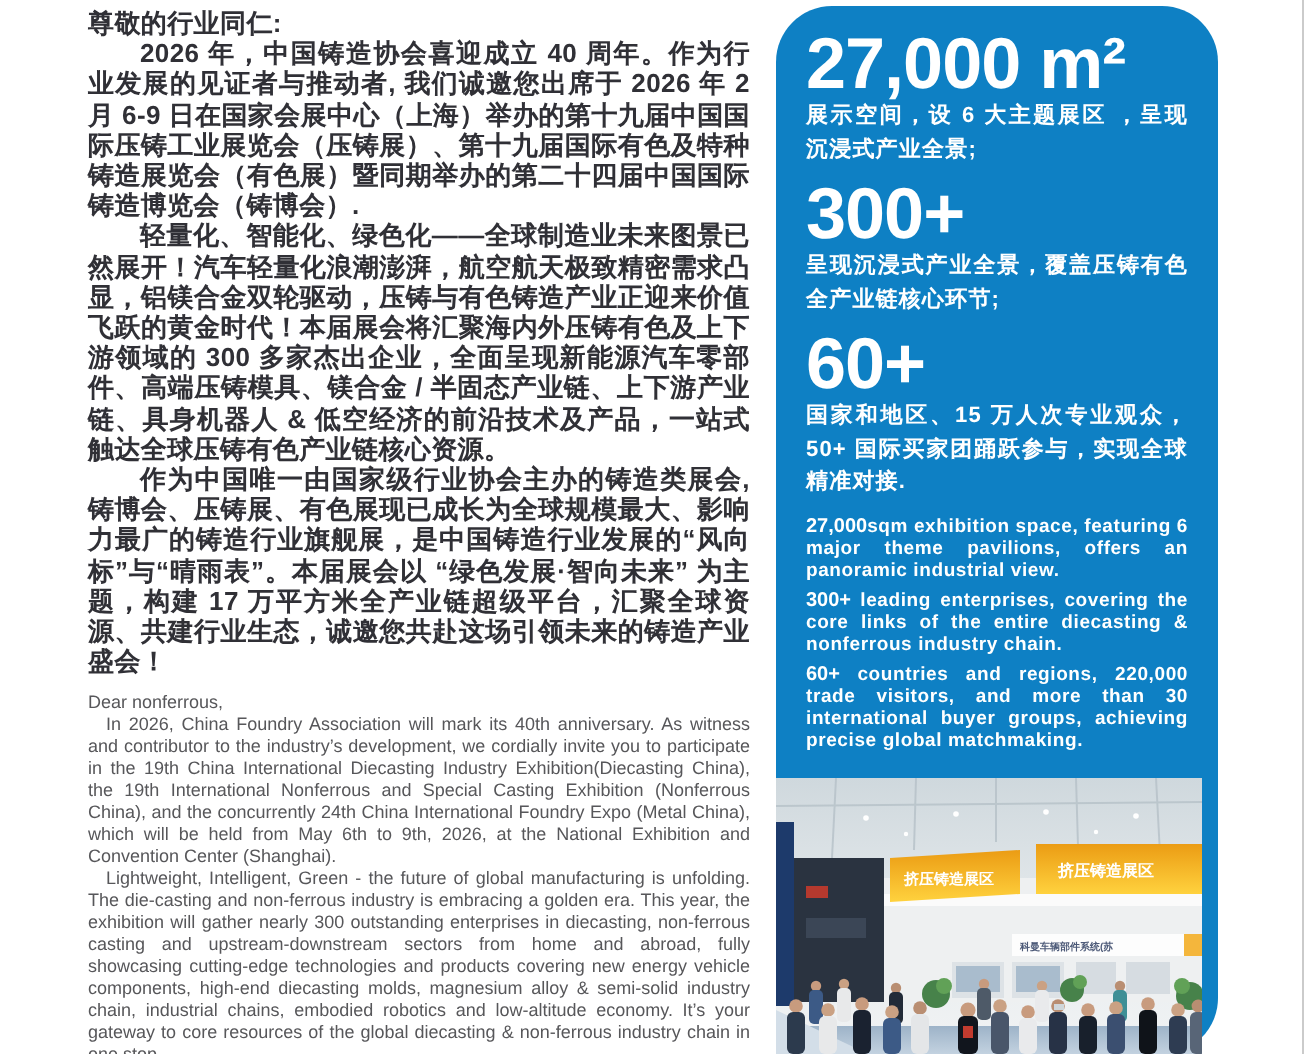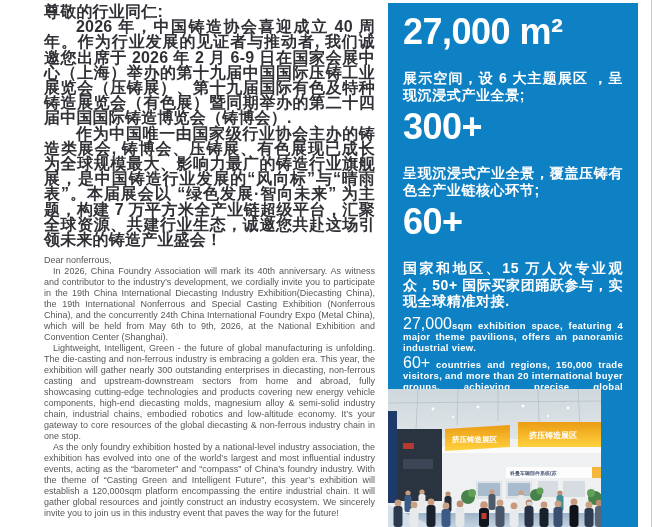--- a/index.html
+++ b/index.html
@@ -6,62 +6,64 @@
   body{
     width:653px;height:527px;overflow:hidden;position:relative;
     background:#ffffff;font-family:"Liberation Sans",sans-serif;
     -webkit-font-smoothing:antialiased;
   }
   .page{position:absolute;inset:0;background:#fff}
   .page-edge{position:absolute;right:1px;top:0;width:1px;height:527px;background:#cbcbcb}
 
   
   .left-col{position:absolute;left:44px;top:4px;width:331px}
-  .cn{font-size:16px;font-weight:700;color:#303036;line-height:15.2px;
+  .cn{font-size:13px;font-weight:700;color:#303036;line-height:15.2px;
       text-align:justify;letter-spacing:.2px}
   .cn p{margin:0}
   .cn .indent{text-indent:2em}
   .en{margin-top:8px;font-size:9px;font-weight:400;color:#57575a;line-height:11px;
       text-align:justify}
   .en p{margin:0}
   .en .indent{text-indent:9px}
 
   
   .panel{
-    position:absolute;left:388px;top:3px;width:250px;height:524px;
+    position:absolute;left:388px;top:3px;width:221px;height:524px;
     background:#0e80c4;color:#fff;box-sizing:border-box;
     padding:11px 15px 0 15px;
+    border-radius:28px;
   }
   .stat-num{
     font-size:36px;font-weight:800;line-height:1;letter-spacing:-.5px;
     font-family:"Liberation Sans",sans-serif;
   }
   .stat-desc{
-    font-size:14px;font-weight:700;line-height:16.5px;margin:20px 0 6px;
+    font-size:11px;font-weight:700;line-height:16.5px;margin:0 0 6px;
     letter-spacing:.6px;text-align:justify;
   }
   .points{margin-top:8px}
   .points p{
     margin:0 0 4px;font-size:9.5px;font-weight:700;line-height:11px;
     text-align:justify;letter-spacing:.3px;
   }
-  .points b{font-size:16px;font-weight:400;letter-spacing:0}
+  .points b{font-size:10px;font-weight:700;letter-spacing:0}
 
   .photo{position:absolute;left:0;bottom:0;width:213px;height:138px;display:block}
 </style>
 </head>
 <body>
 
 <div class="page">
 
   <div class="left-col">
     <div class="cn">
       <p>尊敬的行业同仁:</p>
       <p class="indent">2026 年，中国铸造协会喜迎成立 40 周年。作为行业发展的见证者与推动者, 我们诚邀您出席于 2026 年 2 月 6-9 日在国家会展中心（上海）举办的第十九届中国国际压铸工业展览会（压铸展）、第十九届国际有色及特种铸造展览会（有色展）暨同期举办的第二十四届中国国际铸造博览会（铸博会）.</p>
-      <p class="indent">作为中国唯一由国家级行业协会主办的铸造类展会, 铸博会、压铸展、有色展现已成长为全球规模最大、影响力最广的铸造行业旗舰展，是中国铸造行业发展的“风向标”与“晴雨表”。本届展会以 “绿色发展·智向未来” 为主题，构建 7 万平方米全产业链超级平台，汇聚全球资源、共建行业生态，诚邀您共赴这场引领未来的铸造产业盛会！</p>
+      <p class="indent">轻量化、智能化、绿色化——全球制造业未来图景已然展开！汽车轻量化浪潮澎湃，航空航天极致精密需求凸显，铝镁合金双轮驱动，压铸与有色铸造产业正迎来价值飞跃的黄金时代！本届展会将汇聚海内外压铸有色及上下游领域的 300 多家杰出企业，全面呈现新能源汽车零部件、高端压铸模具、镁合金 / 半固态产业链、上下游产业链、具身机器人 &amp; 低空经济的前沿技术及产品，一站式触达全球压铸有色产业链核心资源。</p>
+      <p class="indent">作为中国唯一由国家级行业协会主办的铸造类展会, 铸博会、压铸展、有色展现已成长为全球规模最大、影响力最广的铸造行业旗舰展，是中国铸造行业发展的“风向标”与“晴雨表”。本届展会以 “绿色发展·智向未来” 为主题，构建 17 万平方米全产业链超级平台，汇聚全球资源、共建行业生态，诚邀您共赴这场引领未来的铸造产业盛会！</p>
     </div>
     <div class="en">
       <p>Dear nonferrous,</p>
       <p class="indent">In 2026, China Foundry Association will mark its 40th anniversary. As witness and contributor to the industry’s development, we cordially invite you to participate in the 19th China International Diecasting Industry Exhibition(Diecasting China), the 19th International Nonferrous and Special Casting Exhibition (Nonferrous China), and the concurrently 24th China International Foundry Expo (Metal China), which will be held from May 6th to 9th, 2026, at the National Exhibition and Convention Center (Shanghai).</p>
       <p class="indent">Lightweight, Intelligent, Green - the future of global manufacturing is unfolding. The die-casting and non-ferrous industry is embracing a golden era. This year, the exhibition will gather nearly 300 outstanding enterprises in diecasting, non-ferrous casting and upstream-downstream sectors from home and abroad, fully showcasing cutting-edge technologies and products covering new energy vehicle components, high-end diecasting molds, magnesium alloy &amp; semi-solid industry chain, industrial chains, embodied robotics and low-altitude economy. It’s your gateway to core resources of the global diecasting &amp; non-ferrous industry chain in one stop.</p>
       <p class="indent">As the only foundry exhibition hosted by a national-level industry association, the exhibition has evolved into one of the world’s largest and most influential industry events, acting as the “barometer” and “compass” of China’s foundry industry. With the theme of “Casting Green and Intelligent Future”, this year’s exhibition will establish a 120,000sqm platform encompassing the entire industrial chain. It will gather global resources and jointly construct an industry ecosystem. We sincerely invite you to join us in this industry event that paves the way for the future!</p>
     </div>
   </div>
 
   <aside class="panel">
@@ -75,22 +77,23 @@
       <div class="stat-num">300+</div>
       <div class="stat-desc">呈现沉浸式产业全景，覆盖压铸有色全产业链核心环节;</div>
     </div>
 
     <div>
       <div class="stat-num">60+</div>
       <div class="stat-desc">国家和地区、15 万人次专业观众，50+ 国际买家团踊跃参与，实现全球精准对接.</div>
     </div>
 
     <div class="points">
-      <p><b>27,000</b><span>sqm exhibition space, featuring 4 major theme pavilions, offers an panoramic industrial view.</span></p>
-      <p><b>60+</b><span> countries and regions, 150,000 trade visitors, and more than 20 international buyer groups, achieving precise global matchmaking.</span></p>
+      <p><b>27,000</b><span>sqm exhibition space, featuring 6 major theme pavilions, offers an panoramic industrial view.</span></p>
+      <p><b>300+</b><span> leading enterprises, covering the core links of the entire diecasting &amp; nonferrous industry chain.</span></p>
+      <p><b>60+</b><span> countries and regions, 220,000 trade visitors, and more than 30 international buyer groups, achieving precise global matchmaking.</span></p>
     </div>
 
     <svg class="photo" viewBox="0 0 213 138" preserveAspectRatio="none" xmlns="http://www.w3.org/2000/svg">
       <defs>
         <linearGradient id="hall" x1="0" y1="0" x2="0" y2="1">
           <stop offset="0" stop-color="#cfd8dd"></stop>
           <stop offset="0.6" stop-color="#e9edef"></stop>
           <stop offset="1" stop-color="#f1f3f4"></stop>
         </linearGradient>
         <linearGradient id="yel" x1="0" y1="0" x2="0" y2="1">

